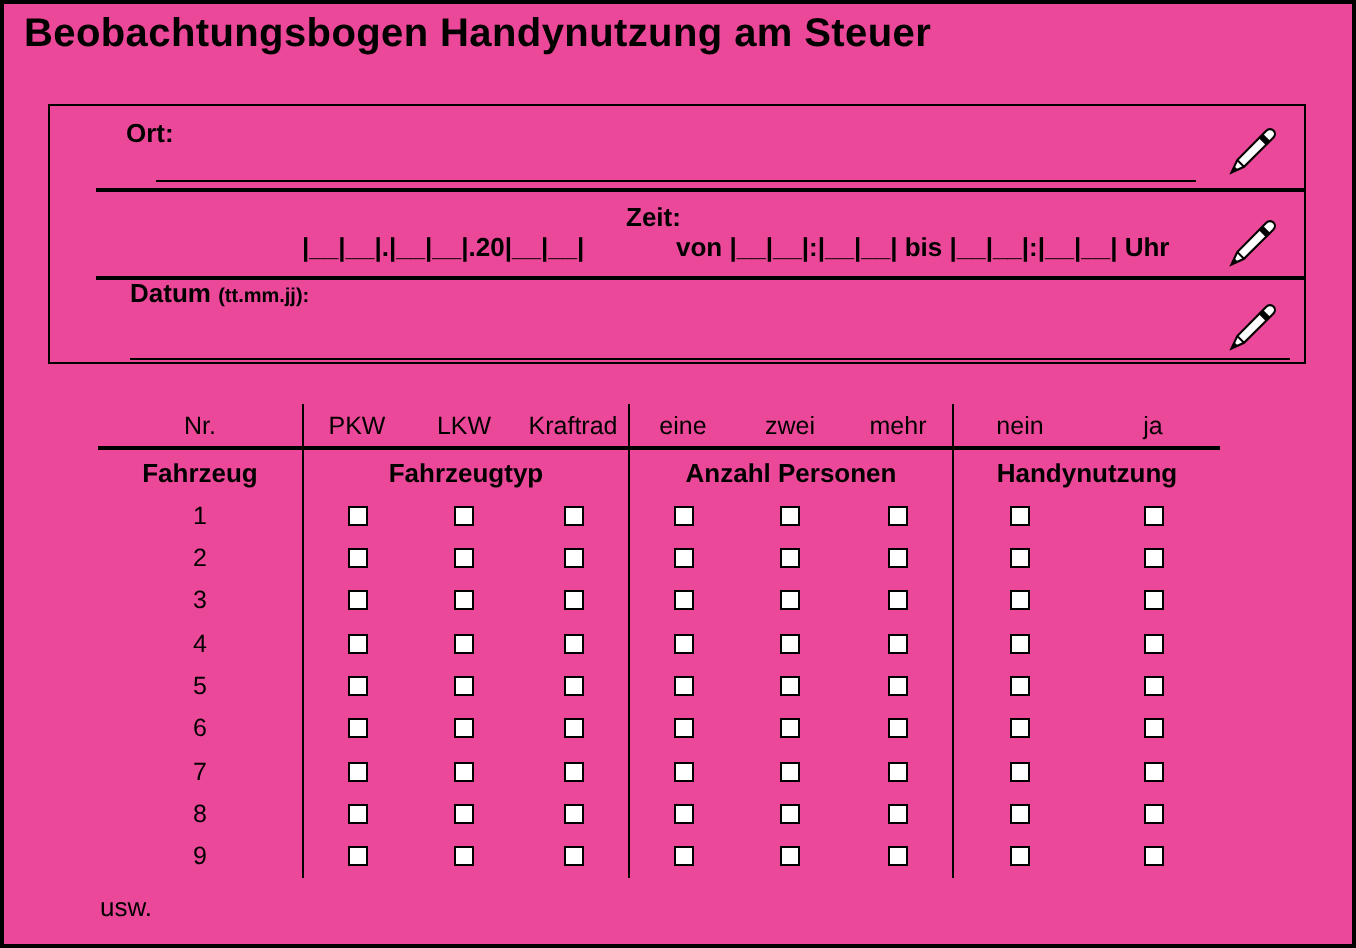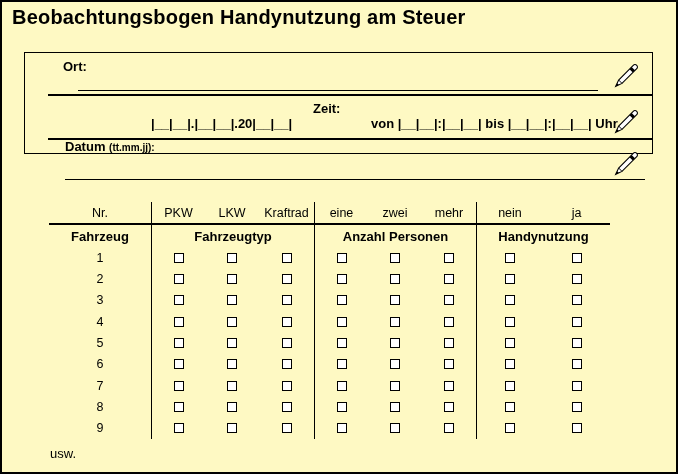--- a/index.html
+++ b/index.html
@@ -1,52 +1,52 @@
 <!DOCTYPE html>
 <html><head>
 <meta charset="utf-8">
 <style>
   html,body { margin:0; padding:0; background:#e8e8e8; }
   .page {
     position:relative;
     width:678px; height:474px;
     margin:0 auto;
-    background:#fef9c3;
+    background:#ec4899;
     border:2px solid #000;
     box-sizing:border-box;
     font-family:"Liberation Sans", sans-serif;
     color:#000;
     overflow:hidden;
   }
   .page-title {
     position:absolute; left:10px; top:4px;
     font-size:20px; font-weight:bold; margin:0;
     letter-spacing:0.2px; white-space:nowrap;
   }
   
   .fields-box {
     position:absolute; left:22px; top:50px;
-    width:629px; height:102px;
+    width:629px; height:130px;
     border:1.5px solid #000;
     box-sizing:border-box;
   }
   .fields-box .label { position:absolute; font-size:13px; font-weight:bold; white-space:nowrap; }
   .fields-box .hint  { font-size:10px; font-weight:bold; }
   .fields-box .pattern { position:absolute; font-size:13px; font-weight:bold; white-space:nowrap; letter-spacing:0; }
   .writing-line { position:absolute; height:0; border-top:1.2px solid #000; }
   .separator { position:absolute; height:2px; background:#000; }
   .pencil { position:absolute; width:26px; height:26px; }
   .ort-label   { left:38px; top:6px; }
   .ort-line    { left:53px; top:37px; width:520px; }
   .pencil-1    { left:588px; top:10px; }
   .sep-1       { left:23px; top:41px; right:0; }
   .datum-label { left:40px; top:45px;margin-top:41px; }
   .zeit-label  { left:288px; top:48px;text-align:center; }
   .datum-pattern { left:126px; top:63px; }
-  .zeit-pattern  { left:313px; top:63px;margin-left:33px; }
+  .zeit-pattern  { left:313px; top:63px; }
   .pencil-2    { left:588px; top:56px; }
   .sep-2       { left:23px; top:85px; right:0; }
   .beob-label  { left:40px; top:91px; }
   .beob-line   { left:40px; top:126px; width:580px; }
   .pencil-3    { left:588px; top:98px; }
   
   .obs-table { position:absolute; left:47px; top:200px; width:561px; }
   .trow {
     display:grid;
     grid-template-columns:102px 54px 54px 55px 54px 54px 54px 67px 67px;

